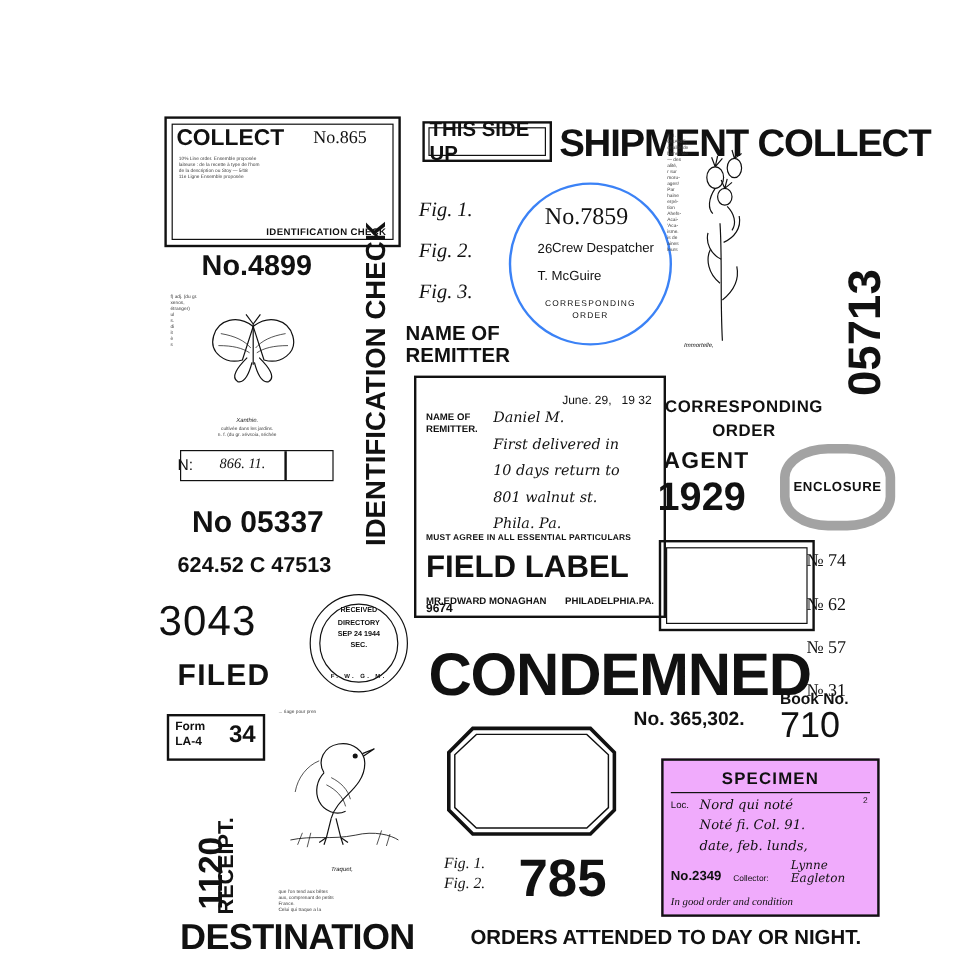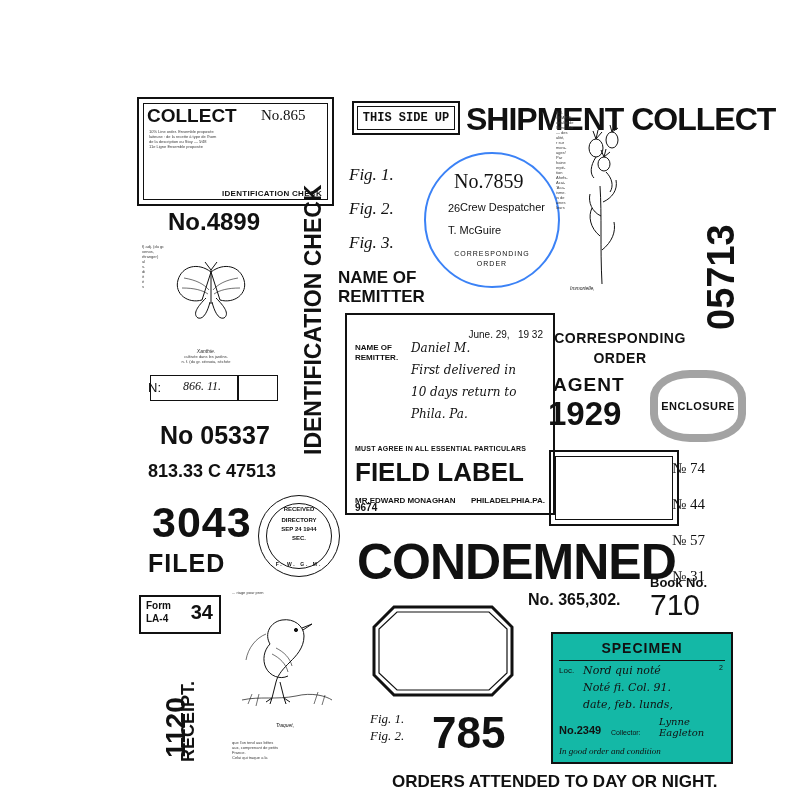--- a/index.html
+++ b/index.html
@@ -21,21 +21,21 @@
   #collect-inner{position:absolute;left:4px;top:4px;right:4px;bottom:4px;border:1px solid #111;}
   #collect-title{position:absolute;left:8px;top:6px;font-size:19px;font-weight:bold;letter-spacing:0px;}
   #collect-no{position:absolute;left:122px;top:8px;font-size:15px;font-family:"Liberation Serif",serif;}
   #collect-lines{position:absolute;left:10px;top:30px;width:160px;}
   #collect-lines div{border-bottom:0px;}
   #collect-idcheck{position:absolute;right:10px;bottom:6px;font-size:8px;font-weight:bold;letter-spacing:0.3px;}
 
   
   #tsu{left:352px;top:101px;width:104px;height:30px;border:2px solid #111;}
   #tsu-inner{position:absolute;left:3px;top:3px;right:3px;bottom:3px;border:1px solid #111;display:flex;align-items:center;justify-content:center;}
-  #tsu-text{font-size:12px;font-weight:bold;letter-spacing:0px;font-family:Liberation Mono, monospace;}
+  #tsu-text{font-size:17px;font-weight:bold;letter-spacing:0px;}
 
   #shipment{left:466px;top:101px;font-size:32px;font-weight:bold;letter-spacing:-1px;}
 
   
   #circle{left:424px;top:152px;width:132px;height:132px;border-radius:50%;border:2px solid #3b82f6;}
   #circle-no{position:absolute;left:28px;top:16px;font-size:20px;font-family:"Liberation Serif",serif;}
   #circle-26{position:absolute;left:22px;top:48px;font-size:11px;}
   #circle-desp{position:absolute;left:34px;top:47px;font-size:11px;}
   #circle-mcg{position:absolute;left:22px;top:70px;font-size:11px;}
   #circle-corr{position:absolute;left:0;right:0;top:96px;text-align:center;font-size:7px;letter-spacing:1px;}
@@ -65,21 +65,21 @@
   #moth-cap{position:absolute;left:18px;bottom:0px;width:92px;text-align:center;}
 
   
   #nbox{left:150px;top:375px;width:126px;height:24px;border:1.5px solid #111;}
   #nbox-label{position:absolute;left:-3px;top:4px;font-size:13px;}
   #nbox-val{position:absolute;left:32px;top:3px;font-size:12px;font-family:"Liberation Serif",serif;font-style:italic;}
   #nbox-div{position:absolute;left:86px;top:0;bottom:0;width:1.5px;background:#111;}
 
   #no05337{left:160px;top:421px;font-size:25px;font-weight:bold;}
   #num94091{left:148px;top:461px;font-size:18px;font-weight:bold;}
-  #n3043{left:152px;top:498px;font-size:43px;font-weight:bold;letter-spacing:1px;}
+  #n3043{left:132px;top:498px;font-size:35px;font-weight:normal;letter-spacing:1px;}
   #filed{left:148px;top:549px;font-size:25px;font-weight:bold;letter-spacing:1px;}
 
   
   #received{left:258px;top:495px;width:80px;height:80px;border-radius:50%;border:1.5px solid #111;}
   #recv-inner{position:absolute;left:7px;top:7px;right:7px;bottom:7px;border-radius:50%;border:1px solid #111;}
   #recv-lines{position:absolute;left:0;right:0;top:20px;text-align:center;}
   #recv-lines div{font-size:6px;font-weight:bold;line-height:9px;}
   #recv-top{position:absolute;left:0;right:0;top:10px;text-align:center;font-size:6px;font-weight:bold;}
 
   
@@ -131,21 +131,21 @@
 
   
   #octagon{left:372px;top:605px;width:142px;height:92px;}
   #oct-svg{position:absolute;left:0;top:0;}
 
   #fig12{left:370px;top:710px;}
   #fig12 div{font-size:13px;font-style:italic;font-family:"Liberation Serif",serif;line-height:17px;}
   #n785{left:432px;top:708px;font-size:44px;font-weight:bold;}
 
   
-  #specimen{left:551px;top:632px;width:178px;height:128px;border:2px solid #111;background:#14b8a6;}
+  #specimen{left:551px;top:632px;width:178px;height:128px;border:2px solid #111;background:#f0abfc;}
   #sp-title{position:absolute;left:0;right:0;top:6px;text-align:center;font-size:14px;font-weight:bold;letter-spacing:1px;}
   #sp-rule{position:absolute;left:6px;right:6px;top:26px;height:1px;background:#111;}
   #sp-loc{position:absolute;left:6px;top:32px;font-size:8px;font-weight:normal;}
   #sp-hand{position:absolute;left:30px;top:28px;width:130px;}
   #sp-hand div{font-family:"DejaVu Serif",serif;font-style:italic;font-size:11px;line-height:17px;}
   #sp-no{position:absolute;left:6px;bottom:26px;font-size:11px;font-weight:bold;}
   #sp-collector{position:absolute;left:58px;bottom:26px;font-size:7px;}
   #sp-sig{position:absolute;left:106px;bottom:24px;font-size:10px;font-family:"DejaVu Serif",serif;font-style:italic;}
   #sp-good{position:absolute;left:6px;bottom:6px;font-size:9px;font-style:italic;font-family:"Liberation Serif",serif;}
   #sp-2{position:absolute;right:8px;top:30px;font-size:7px;}
@@ -287,21 +287,21 @@
   <div id="nbox" class="abs">
     <div id="nbox-label">N:</div>
     <div id="nbox-val">866. 11.</div>
     <div id="nbox-div"></div>
   </div>
 
   <div id="no05337" class="abs">
     <span>No</span>&nbsp;<span>05337</span>
   </div>
 
-  <div id="num94091" class="abs">813.33 C 47513</div>
+  <div id="num94091" class="abs">624.52 C 47513</div>
   <div id="n3043" class="abs">3043</div>
   <div id="filed" class="abs">FILED</div>
 
   <div id="received" class="abs">
     <div id="recv-inner"></div>
     <div id="recv-top">RECEIVED</div>
     <div id="recv-lines">
       <div>DIRECTORY</div>
       <div>SEP 24 1944</div>
       <div>SEC.</div>
@@ -314,20 +314,21 @@
       <span>June. 29,</span>&nbsp;&nbsp;&nbsp;<span>19 32</span>
     </div>
     <div id="tk-nameof">
       <div>NAME OF</div>
       <div>REMITTER.</div>
     </div>
     <div id="tk-hand">
       <div>Daniel M.</div>
       <div>First delivered in</div>
       <div>10 days return to</div>
+      <div>801 walnut st.</div>
       <div>Phila. Pa.</div>
     </div>
     <div id="tk-must">MUST AGREE IN ALL ESSENTIAL PARTICULARS</div>
     <div id="tk-field">FIELD LABEL</div>
     <div id="tk-sub">
       <span>MR.</span><span>EDWARD MONAGHAN</span>
     </div>
     <div id="tk-sub2" style="left:auto;right:8px;">PHILADELPHIA.PA.</div>
     <div id="tk-9674">9674</div>
   </div>
@@ -343,21 +344,21 @@
   <div id="enclosure" class="abs">
     <span id="enc-text">ENCLOSURE</span>
   </div>
 
   <div id="rectbox" class="abs">
     <div id="rect-inner"></div>
   </div>
 
   <div id="nlist" class="abs">
     <div>№ 74</div>
-    <div>№ 44</div>
+    <div>№ 62</div>
     <div>№ 57</div>
     <div>№ 31</div>
   </div>
 
   <div id="condemned" class="abs">CONDEMNED</div>
   <div id="no365" class="abs">No. 365,302.</div>
   <div id="bookno" class="abs">Book No.</div>
   <div id="n710" class="abs">710</div>
 
   <div id="formbox" class="abs">
@@ -421,15 +422,16 @@
       <div>date, feb. lunds,</div>
     </div>
     <div id="sp-no">
       <span>No.</span><span>2349</span>
     </div>
     <div id="sp-collector">Collector:</div>
     <div id="sp-sig">Lynne Eagleton</div>
     <div id="sp-good">In good order and condition</div>
   </div>
 
+  <div id="destination" class="abs">DESTINATION</div>
   <div id="orders" class="abs">ORDERS ATTENDED TO DAY OR NIGHT.</div>
 
 </div>
 
 </body></html>

